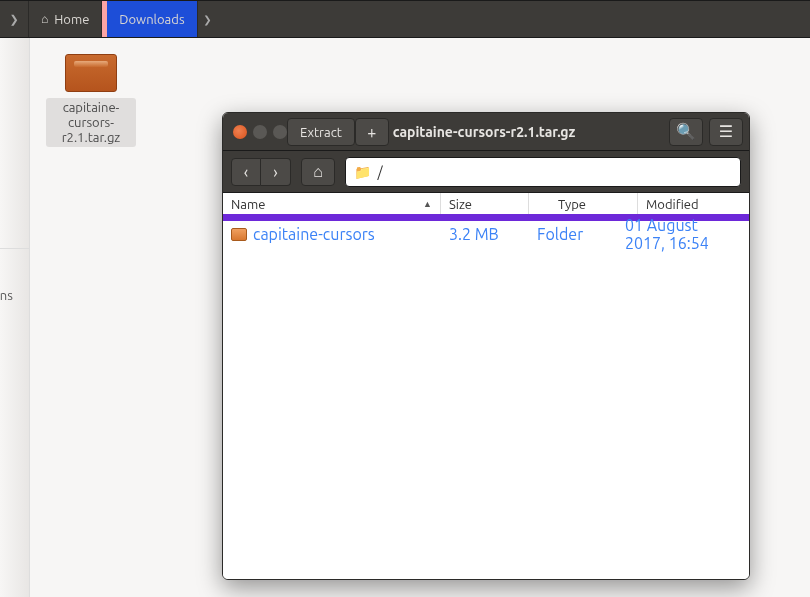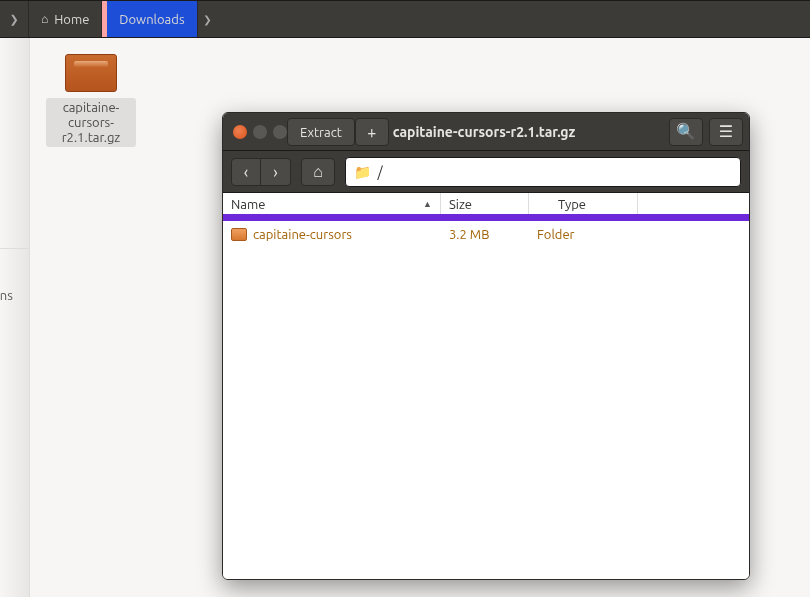--- a/index.html
+++ b/index.html
@@ -105,21 +105,21 @@
     background:#fff; border-bottom:7px solid #6d28d9;
   }
   .col { padding:0 8px; height:100%; display:flex; align-items:center; border-right:1px solid #ddd;}
   .col-name { flex:0 0 218px; justify-content:space-between;}
   .col-size { flex:0 0 88px;text-align:right;}
   .col-type { flex:0 0 88px;margin-left:21px;}
   .col-mod  { flex:1; border-right:none;}
   .sort-ind { font-size:9px; color:#555;}
 
   .am-body { flex:1; background:#fff;}
-  .am-row { height:26px; display:flex; align-items:center; font-size:13px; color:#a16207;}
+  .am-row { height:26px; display:flex; align-items:center; font-size:16px; color:#3b82f6;}
   .am-row .cell { padding:0 8px;}
   .cell-name { flex:0 0 218px; display:flex; align-items:center; gap:6px;}
   .cell-size { flex:0 0 88px;}
   .cell-type { flex:0 0 88px;}
   .cell-mod  { flex:1;}
   .folder-mini {
     width:16px; height:13px; background:linear-gradient(#f0a060,#d87830);
     border:1px solid #a85a1c; border-radius:2px;
   }
 </style>
@@ -198,25 +198,29 @@
     <div class="col col-name">
       <span>Name</span>
       <span class="sort-ind">▲</span>
     </div>
     <div class="col col-size">
       <span>Size</span>
     </div>
     <div class="col col-type">
       <span>Type</span>
     </div>
+    <div class="col col-mod">
+      <span>Modified</span>
+    </div>
   </div>
 
   <div class="am-body">
     <div class="am-row">
       <div class="cell cell-name">
         <div class="folder-mini"></div>
         <span>capitaine-cursors</span>
       </div>
       <div class="cell cell-size">3.2 MB</div>
       <div class="cell cell-type">Folder</div>
+      <div class="cell cell-mod">01 August 2017, 16:54</div>
     </div>
   </div>
 </div>
 
 </body></html>

